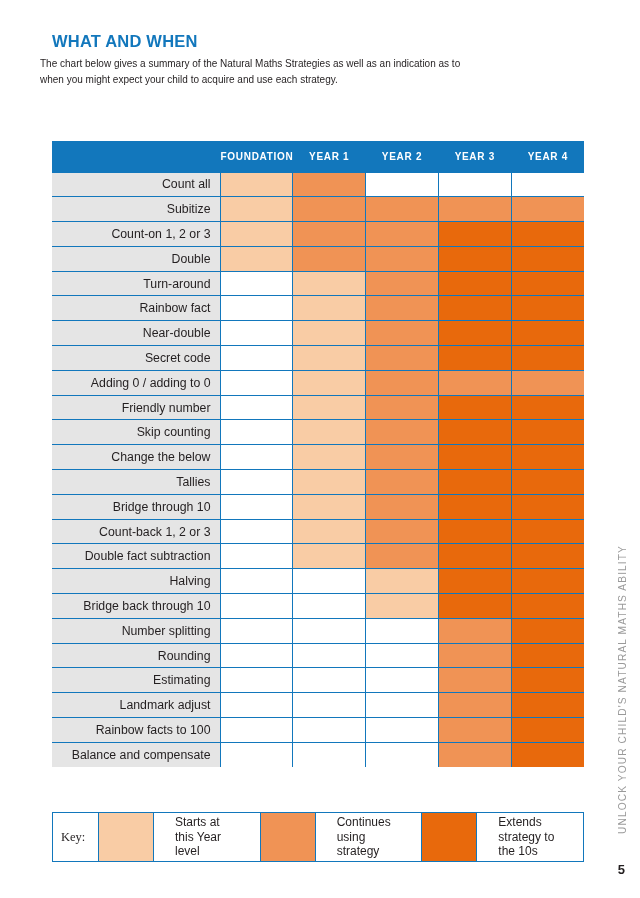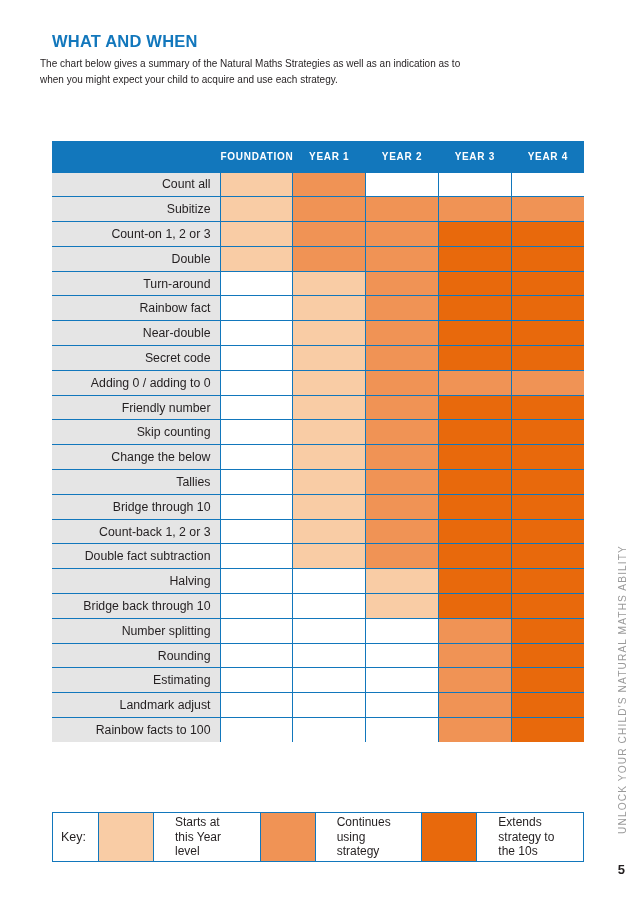--- a/index.html
+++ b/index.html
@@ -108,20 +108,21 @@
   }
   .key-title {
     width: 46px;
     display: flex;
     align-items: center;
     padding-left: 8px;
     font-size: 12.5px;
     color: #231f20;
     border-right: 1.6px solid #1277BC;
     box-sizing: border-box;
+    font-family: Liberation Serif, serif;
   }
   .key-swatch {
     width: 55px;
     border-right: 1.6px solid #1277BC;
     box-sizing: border-box;
   }
   .key-text {
     flex: 1;
     display: flex;
     align-items: center;
@@ -367,20 +368,28 @@
           <td class="cell lvl-extend lastcol"></td>
         </tr>
         <tr>
           <td class="rowlabel">Rainbow facts to 100</td>
           <td class="cell"></td>
           <td class="cell"></td>
           <td class="cell"></td>
           <td class="cell lvl-cont"></td>
           <td class="cell lvl-extend lastcol"></td>
         </tr>
+        <tr>
+          <td class="rowlabel">Balance and compensate</td>
+          <td class="cell"></td>
+          <td class="cell"></td>
+          <td class="cell"></td>
+          <td class="cell lvl-cont"></td>
+          <td class="cell lvl-extend lastcol"></td>
+        </tr>
       </tbody>
   </table>
 
   <div id="key">
     <div class="key-title">Key:</div>
 
     <div class="key-swatch lvl-start"></div>
     <div class="key-text">Starts at this Year level</div>
 
     <div class="key-swatch lvl-cont"></div>

